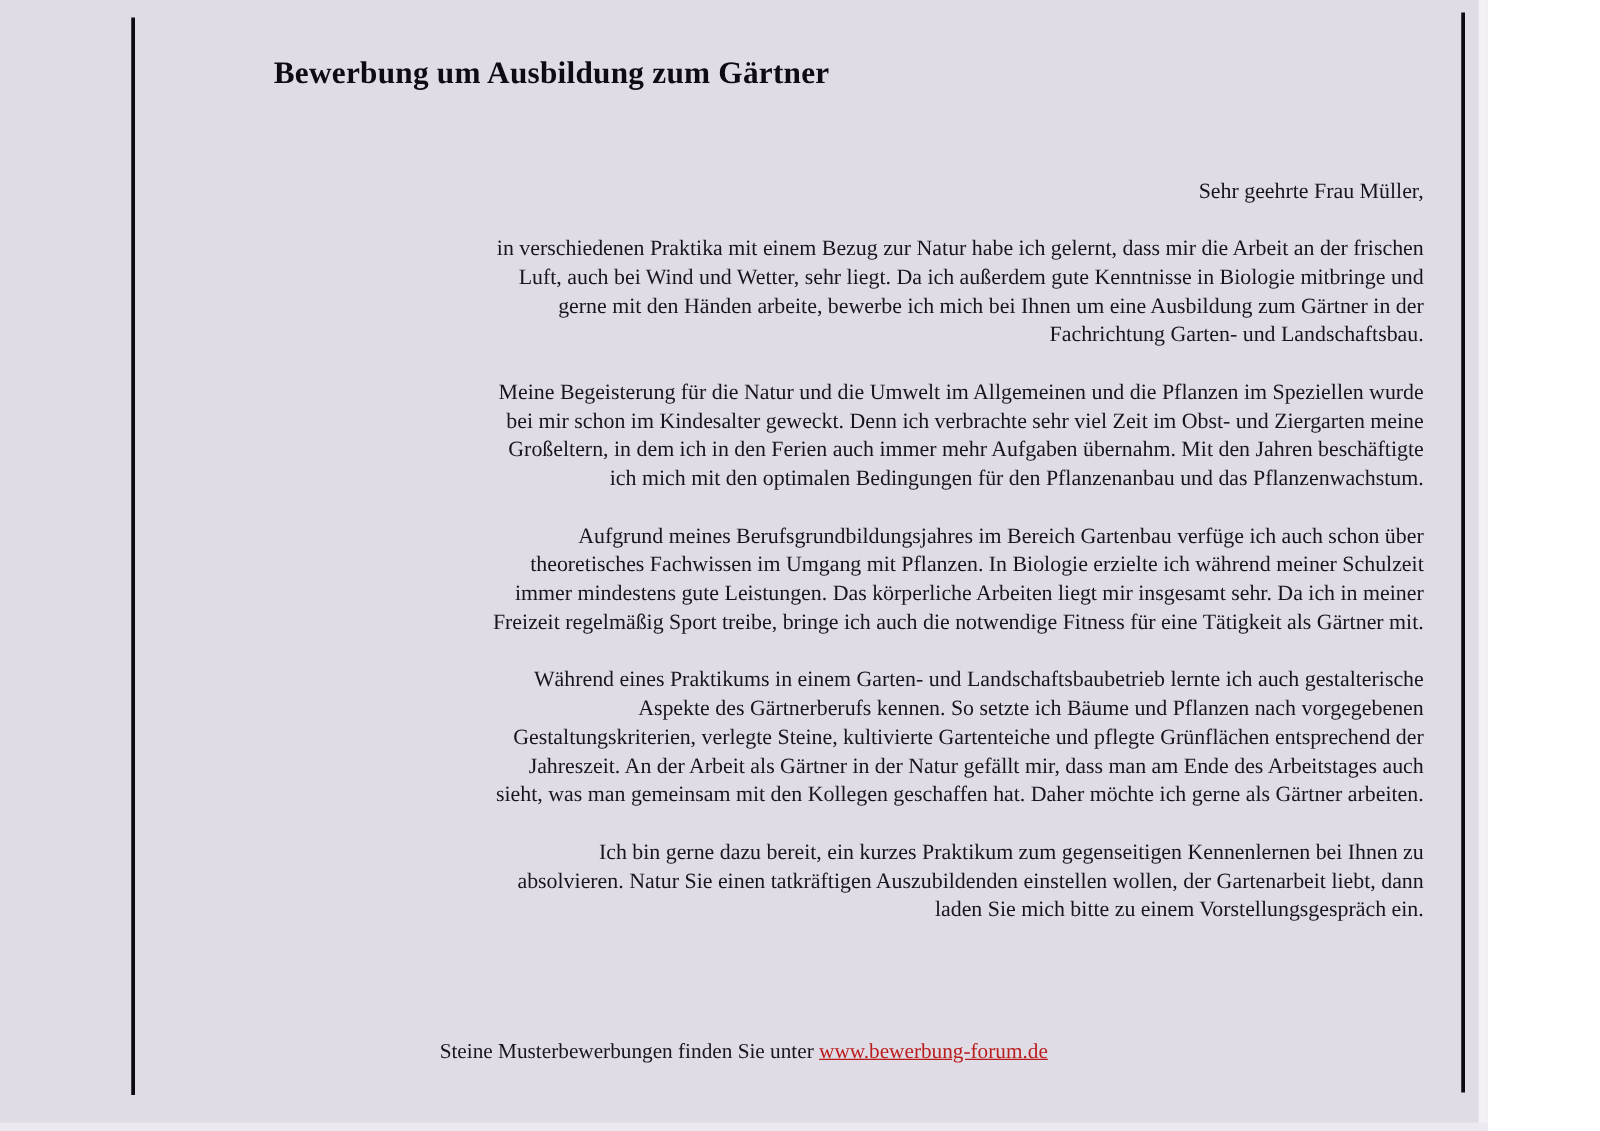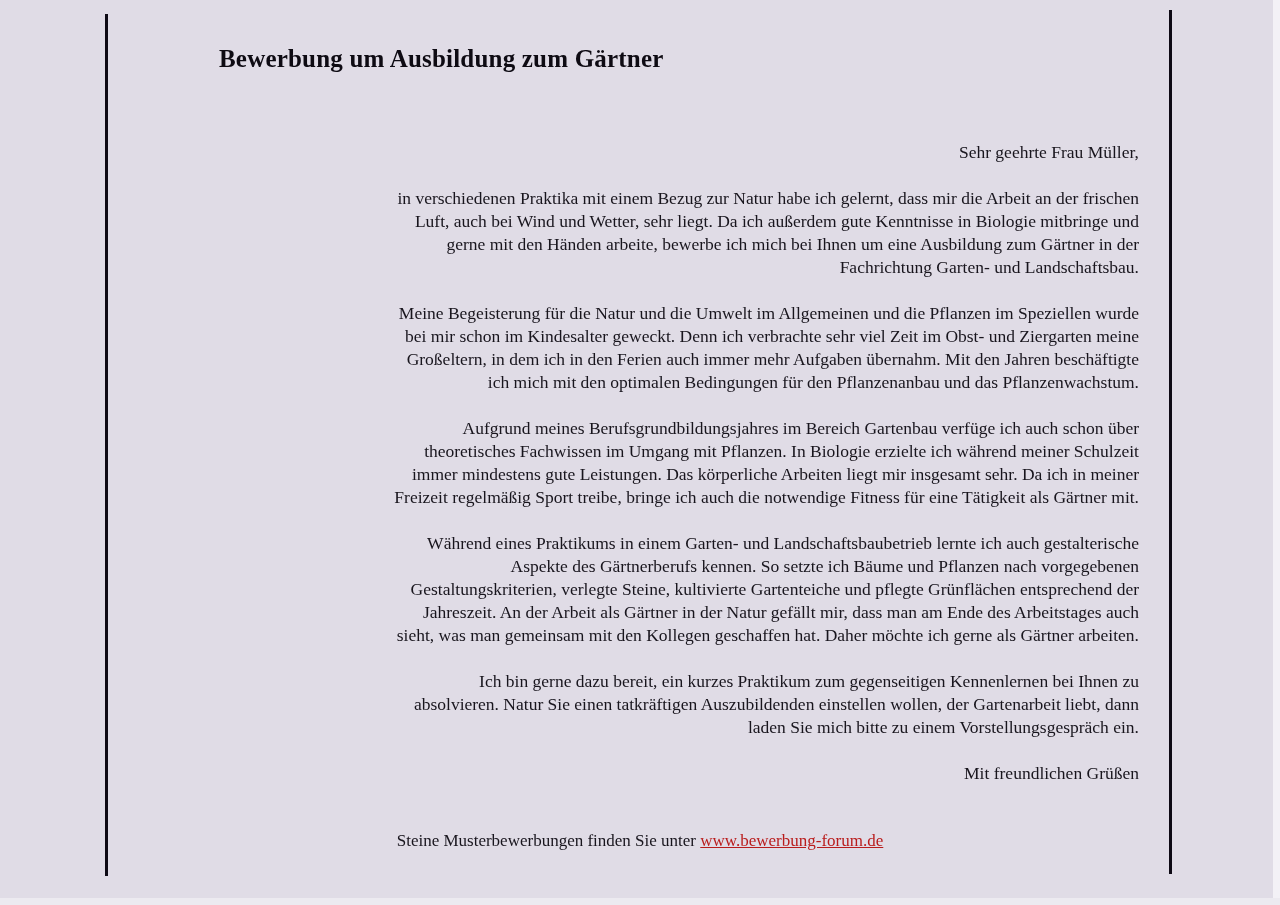--- a/index.html
+++ b/index.html
@@ -1,21 +1,21 @@
 <!DOCTYPE html>
 <html><head>
 <meta charset="utf-8">
 <style>
   html, body {
     margin: 0;
     padding: 0;
   }
   .page {
     position: relative;
-    width: 1280px;
+    width: 1190px;
     height: 905px;
     background: #e0dce6;
     font-family: "Liberation Serif", "DejaVu Serif", serif;
     color: #18151d;
     overflow: hidden;
   }
   .vline {
     position: absolute;
     width: 3px;
     background: #0e0a15;
@@ -101,21 +101,20 @@
 immer mindestens gute Leistungen. Das körperliche Arbeiten liegt mir insgesamt sehr. Da ich in meiner
 Freizeit regelmäßig Sport treibe, bringe ich auch die notwendige Fitness für eine Tätigkeit als Gärtner mit.</p>
     <p class="para">Während eines Praktikums in einem Garten- und Landschaftsbaubetrieb lernte ich auch gestalterische
 Aspekte des Gärtnerberufs kennen. So setzte ich Bäume und Pflanzen nach vorgegebenen
 Gestaltungskriterien, verlegte Steine, kultivierte Gartenteiche und pflegte Grünflächen entsprechend der
 Jahreszeit. An der Arbeit als Gärtner in der Natur gefällt mir, dass man am Ende des Arbeitstages auch
 sieht, was man gemeinsam mit den Kollegen geschaffen hat. Daher möchte ich gerne als Gärtner arbeiten.</p>
     <p class="para">Ich bin gerne dazu bereit, ein kurzes Praktikum zum gegenseitigen Kennenlernen bei Ihnen zu
 absolvieren. Natur Sie einen tatkräftigen Auszubildenden einstellen wollen, der Gartenarbeit liebt, dann
 laden Sie mich bitte zu einem Vorstellungsgespräch ein.</p>
-    <p class="para">Mit freundlichen Grüßen</p>
   </div>
 
   <div class="footer"><span>Steine Musterbewerbungen finden Sie unter </span><a class="footer-link" href="#">www.bewerbung-forum.de</a></div>
 
   <div class="edge-right"></div>
   <div class="edge-bottom"></div>
 
 </div>
 
 </body></html>

